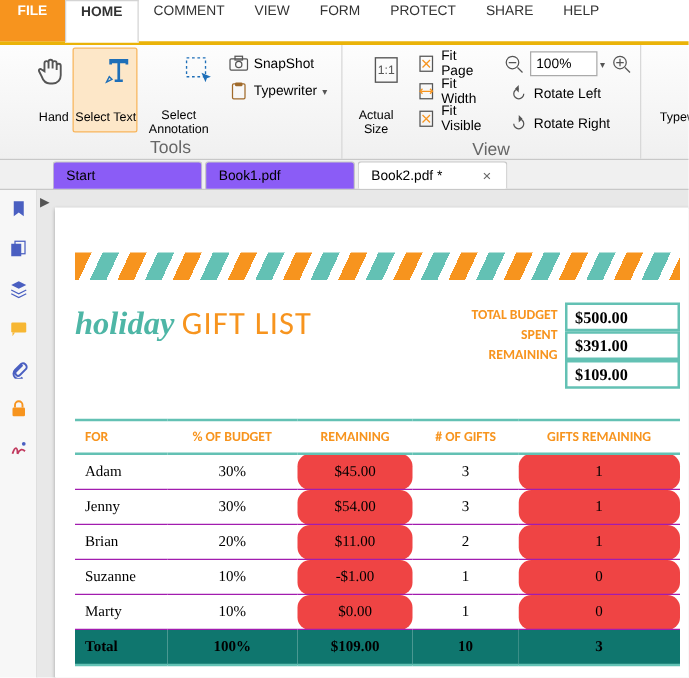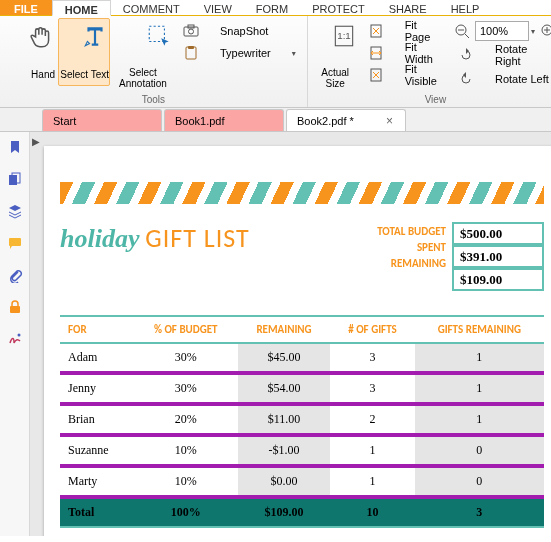--- a/index.html
+++ b/index.html
@@ -1,42 +1,42 @@
 <!DOCTYPE html>
 <html><head>
 <meta charset="utf-8">
 <style>
 * { box-sizing: border-box; margin: 0; padding: 0; }
 body { font-family: "Segoe UI", Tahoma, sans-serif; font-size: 11px; background: #fff; width: 551px; height: 542px; overflow: hidden; }
 
 
-.menubar { display: flex; height: 16px; background: #fff; border-bottom: 1px solid #eab308; }
+.menubar { display: flex; height: 36px; background: #fff; border-bottom: 3px solid #eab308; }
 .menubar .tab { padding: 3px 12px; font-size: 11px; cursor: pointer; color: #333; }
 .menubar .tab.file { background: #f7941e; color: #fff; font-weight: bold; padding: 3px 14px; }
 .menubar .tab.active { background: #fff; border: 1px solid #d4d4d4; border-bottom: 1px solid #fff; margin-bottom: -1px; font-weight: bold; }
 
 
 .ribbon { height: 92px; background: linear-gradient(#fdfdfd, #f0f0f0); border-bottom: 1px solid #c8c8c8; display: flex; }
 .group { border-right: 1px solid #d8d8d8; display: flex; flex-direction: column; padding: 2px 4px 0; }
 .group-body { display: flex; flex: 1; align-items: flex-start; gap: 2px; }
-.group-label { text-align: center; font-size: 10px; color: #666; padding: 1px 0 2px; }
+.group-label { text-align: center; font-size: 14px; color: #666; padding: 1px 0 2px; }
 .bigbtn { width: 52px; height: 68px; display: flex; flex-direction: column; align-items: flex-end; justify-content: flex-start; padding-top: 4px; border: 1px solid transparent; border-radius: 2px; cursor: pointer; gap: 18px; }
 .bigbtn.selected { background: #fde7c8; border: 1px solid #f7b55c; }
 .bigbtn .ico { width: 28px; height: 28px; display: flex; align-items: center; justify-content: center; }
 .bigbtn .lbl { font-size: 10px; text-align: center; line-height: 1.1; }
-.smallbtn { display: flex; align-items: center; gap: 21px; padding: 2px 6px; border: 1px solid transparent; border-radius: 2px; cursor: pointer; font-size: 11px; height: 22px; }
+.smallbtn { display: flex; align-items: center; gap: 4px; padding: 2px 6px; border: 1px solid transparent; border-radius: 2px; cursor: pointer; font-size: 11px; height: 22px; }
 .smallbtn .ico { width: 16px; height: 16px; display: flex; align-items: center; justify-content: center; }
 .vstack { display: flex; flex-direction: column; gap: 0; }
 .zoom-row { display: flex; align-items: center; gap: 2px; }
 .zoom-input { width: 54px; height: 20px; border: 1px solid #aaa; font-size: 11px; padding: 0 4px; background: #fff; }
 .iconbtn { width: 22px; height: 22px; display: flex; align-items: center; justify-content: center; border: 1px solid transparent; border-radius: 2px; cursor: pointer; }
 
 
 .doctabs { height: 24px; background: #f0f0f0; display: flex; align-items: flex-end; padding-left: 42px; border-bottom: 1px solid #c8c8c8; }
-.doctab { height: 22px; min-width: 120px; padding: 3px 10px; border: 1px solid #c8c8c8; border-bottom: none; background: #fca5a5; margin-right: 2px; border-radius: 3px 3px 0 0; font-size: 11px; display: flex; align-items: center; justify-content: space-between; cursor: pointer; }
+.doctab { height: 22px; min-width: 120px; padding: 3px 10px; border: 1px solid #c8c8c8; border-bottom: none; background: #8b5cf6; margin-right: 2px; border-radius: 3px 3px 0 0; font-size: 11px; display: flex; align-items: center; justify-content: space-between; cursor: pointer; }
 .doctab.active { background: #fff; }
 .doctab .close { font-size: 12px; color: #666; cursor: pointer; padding: 0 2px; }
 
 
 .workspace { display: flex; height: calc(542px - 22px - 92px - 24px); }
 .sidebar { width: 30px; background: #f7f7f7; border-right: 1px solid #d8d8d8; display: flex; flex-direction: column; align-items: center; padding-top: 6px; gap: 14px; }
 .side-ico { width: 18px; height: 18px; display: flex; align-items: center; justify-content: center; cursor: pointer; }
 .docarea { flex: 1; background: #e8e8e8; padding: 14px 0 0 14px; overflow: hidden; position: relative; }
 .page { background: #fff; width: 510px; height: 420px; box-shadow: 0 1px 3px rgba(0,0,0,0.3); padding: 36px 10px 10px 16px; font-family: Calibri, sans-serif; }
 .expand-arrow { position: absolute; left: 2px; top: 4px; font-size: 10px; color: #555; cursor: pointer; }
@@ -48,24 +48,24 @@
 .bigtitle .h1 { color: #4eb6a6; font-style: italic; font-weight: bold; font-family: Georgia, serif; }
 .bigtitle .h2 { color: #f7941e; font-weight: normal; letter-spacing: 1px; }
 .budget { display: flex; gap: 6px; }
 .budget-labels { text-align: right; font-size: 11px; font-weight: bold; color: #f7941e; display: flex; flex-direction: column; gap: 3px; padding-top: 3px; }
 .budget-boxes { display: flex; flex-direction: column; gap: 0; justify-content: space-between; }
 .budget-box { border: 2px solid #63c1b4; width: 92px; height: 23px; font-weight: bold; font-size: 13px; padding: 2px 6px; font-family: Georgia, serif; }
 
 .gtable { width: 100%; border-collapse: collapse; margin-top: 24px; font-size: 12px; }
 .gtable th { color: #f7941e; font-weight: bold; font-size: 11px; padding: 6px 8px; border-top: 2px solid #63c1b4; border-bottom: 2px solid #63c1b4; text-align: center; margin-top: 24px; }
 .gtable th:first-child { text-align: left; }
-.gtable td { padding: 6px 8px; border-bottom: 4px solid #a21caf; text-align: center; font-family: Georgia, serif; }
+.gtable td { padding: 6px 8px; border-bottom: 1px solid #a21caf; text-align: center; font-family: Georgia, serif; }
 .gtable td:first-child { text-align: left; }
 .gtable tr.total td { font-weight: bold; border-top: 1px solid #63c1b4; border-bottom: 2px solid #63c1b4; background: #0f766e; }
-.gtable td.hl { background: #e5e5e5; }
+.gtable td.hl { background: #ef4444; border-radius: 10px; }
 
 svg { display: block; }
 </style>
 </head>
 <body>
 
 <div class="menubar">
   <div class="tab file">FILE</div>
   <div class="tab active">HOME</div>
   <div class="tab">COMMENT</div>
@@ -192,34 +192,34 @@
                   <line x1="11" y1="11" x2="15" y2="15" stroke="#555"></line>
                   <line x1="4" y1="7" x2="10" y2="7" stroke="#555"></line>
                   <line x1="7" y1="4" x2="7" y2="10" stroke="#555"></line>
                 </svg>
               </span>
             </div>
         </div>
         <div class="smallbtn">
           <span class="ico">
               <svg width="16" height="16" viewBox="0 0 16 16">
+                <path fill="none" stroke="#555" d="M12 8a4 4 0 11-4-4"></path>
+                <path fill="#555" d="M8 1l-3 3 3 3z"></path>
+              </svg>
+            </span>
+          <span>Rotate Left</span>
+        </div>
+        <div class="smallbtn">
+          <span class="ico">
+              <svg width="16" height="16" viewBox="0 0 16 16">
                 <path fill="none" stroke="#555" d="M4 8a4 4 0 104-4"></path>
                 <path fill="#555" d="M8 1l3 3-3 3z"></path>
               </svg>
             </span>
           <span>Rotate Right</span>
-        </div>
-        <div class="smallbtn">
-          <span class="ico">
-              <svg width="16" height="16" viewBox="0 0 16 16">
-                <path fill="none" stroke="#555" d="M12 8a4 4 0 11-4-4"></path>
-                <path fill="#555" d="M8 1l-3 3 3 3z"></path>
-              </svg>
-            </span>
-          <span>Rotate Left</span>
         </div>
       </div>
     </div>
     <div class="group-label">View</div>
   </div>
 
   <div class="group" style="border-right:none">
     <div class="group-body">
       <div class="bigbtn" style="width:58px">
         <span class="ico">

